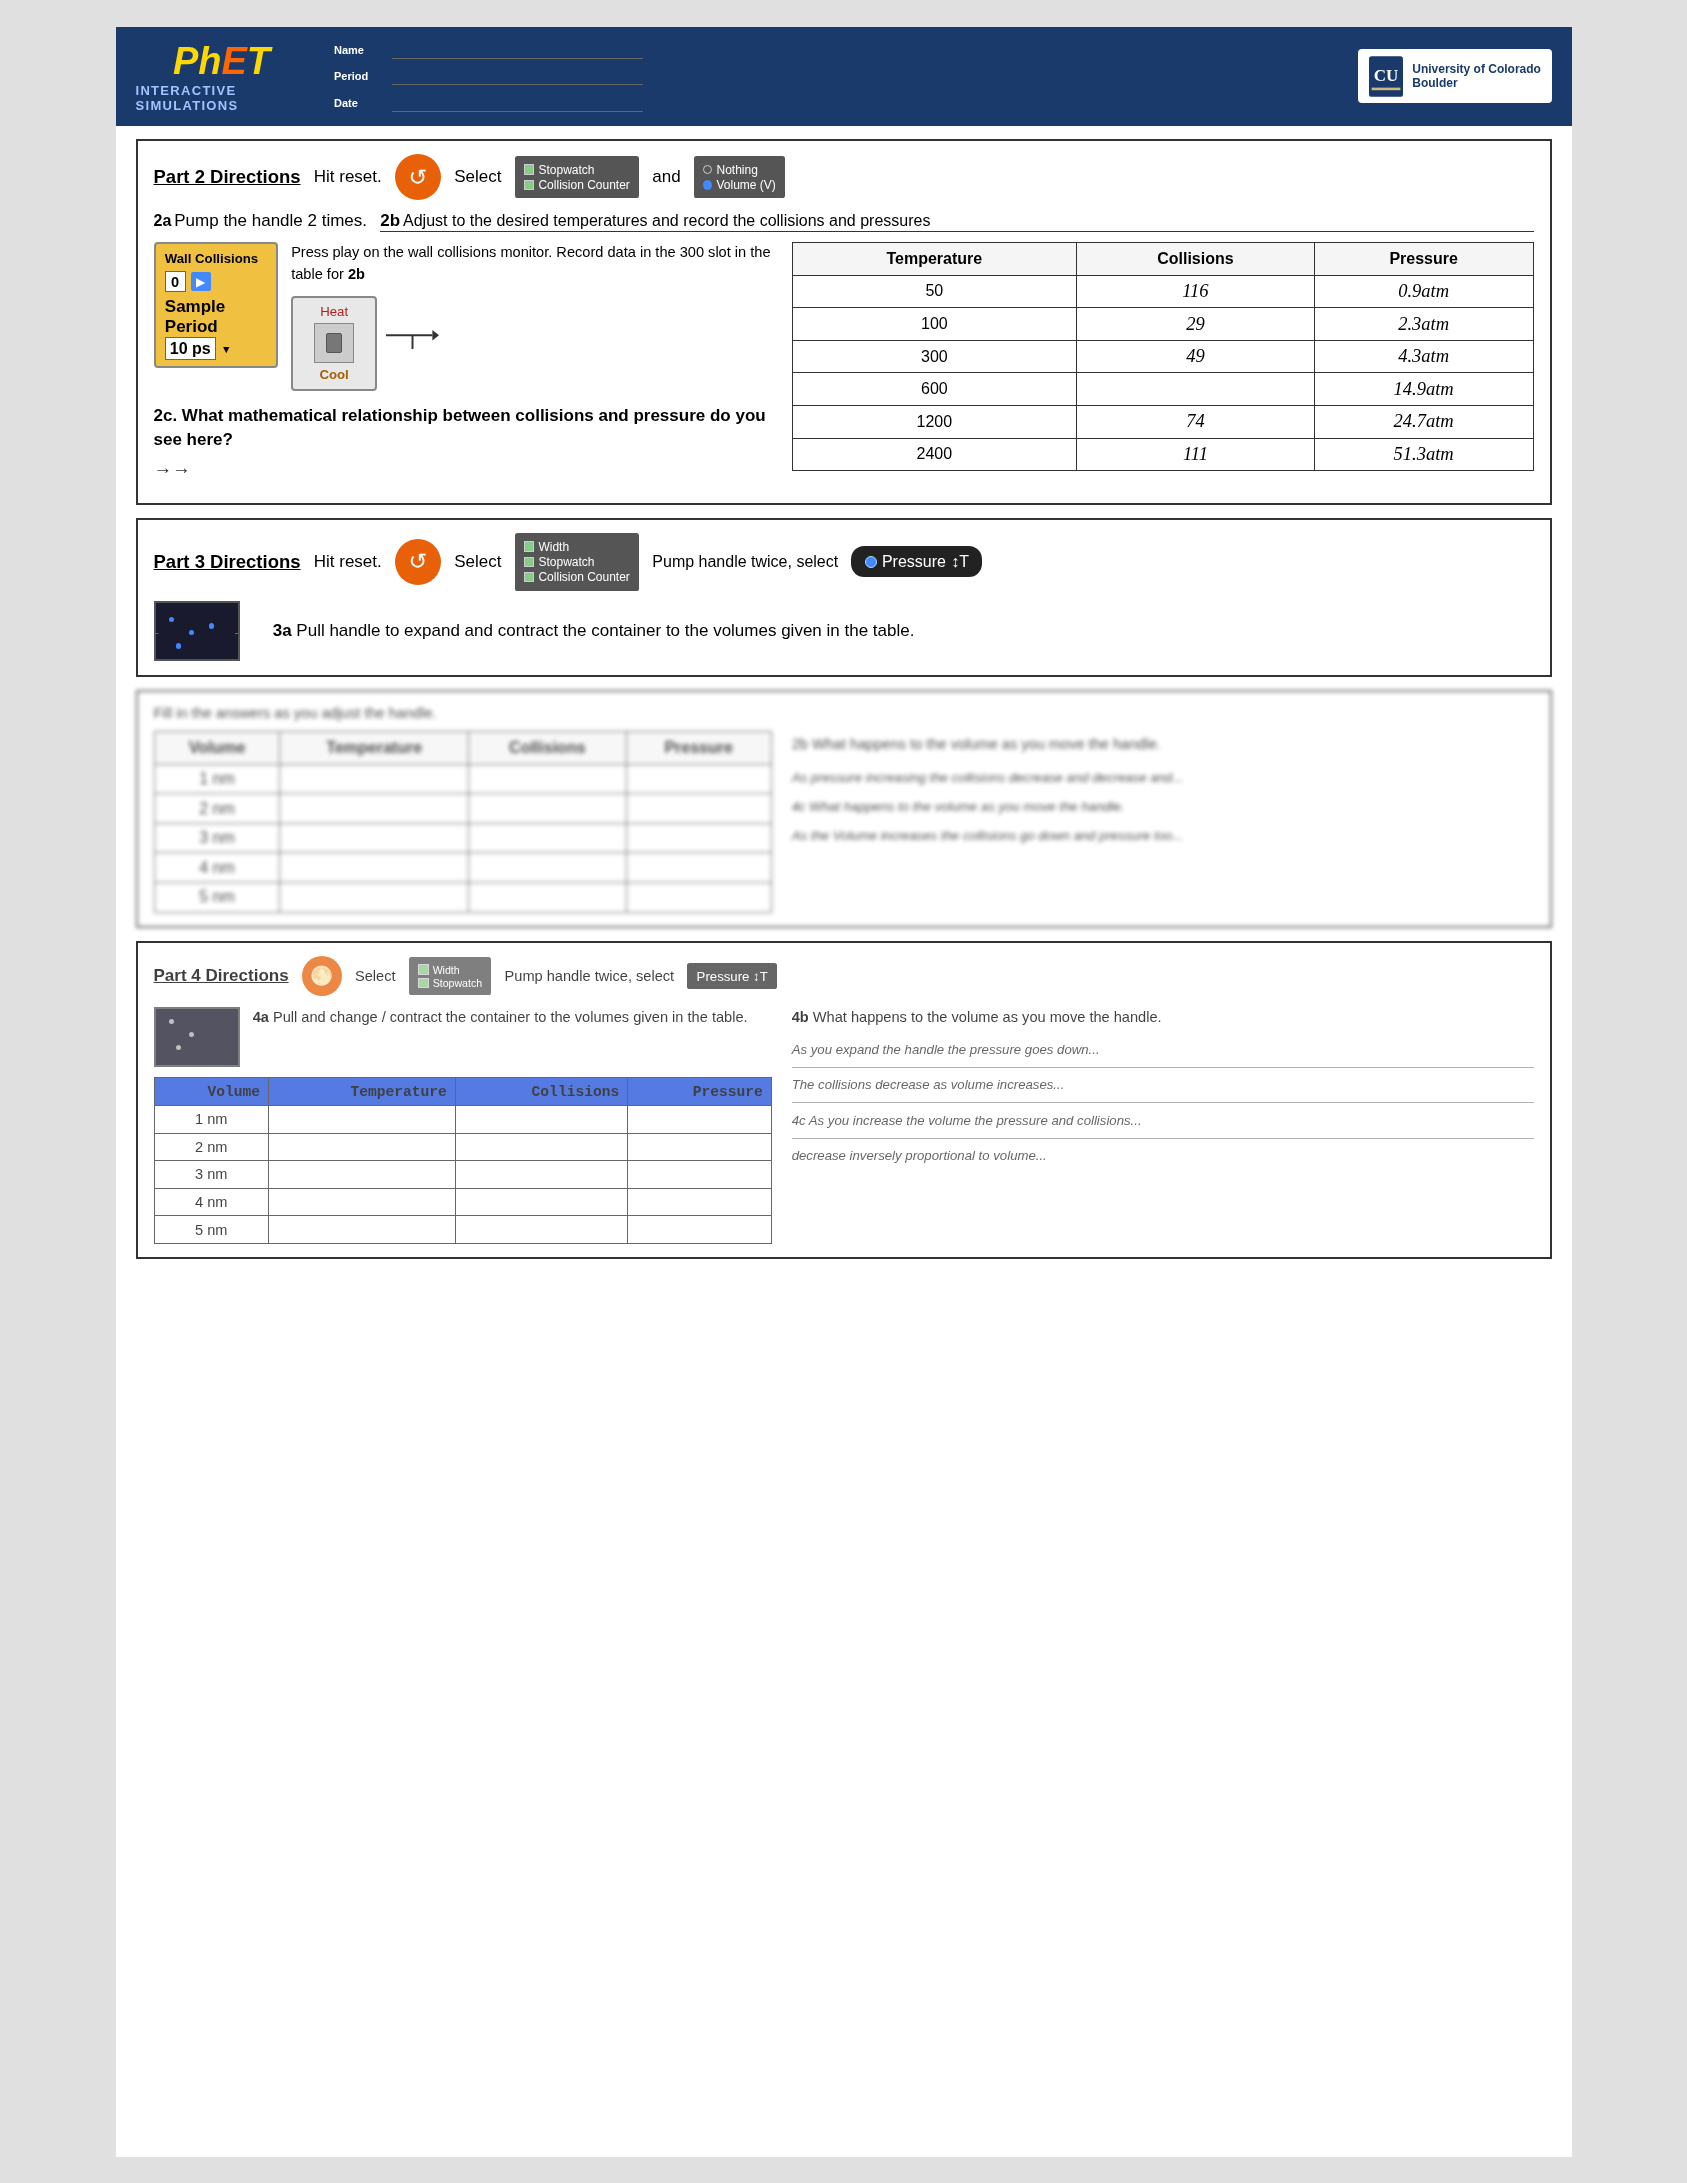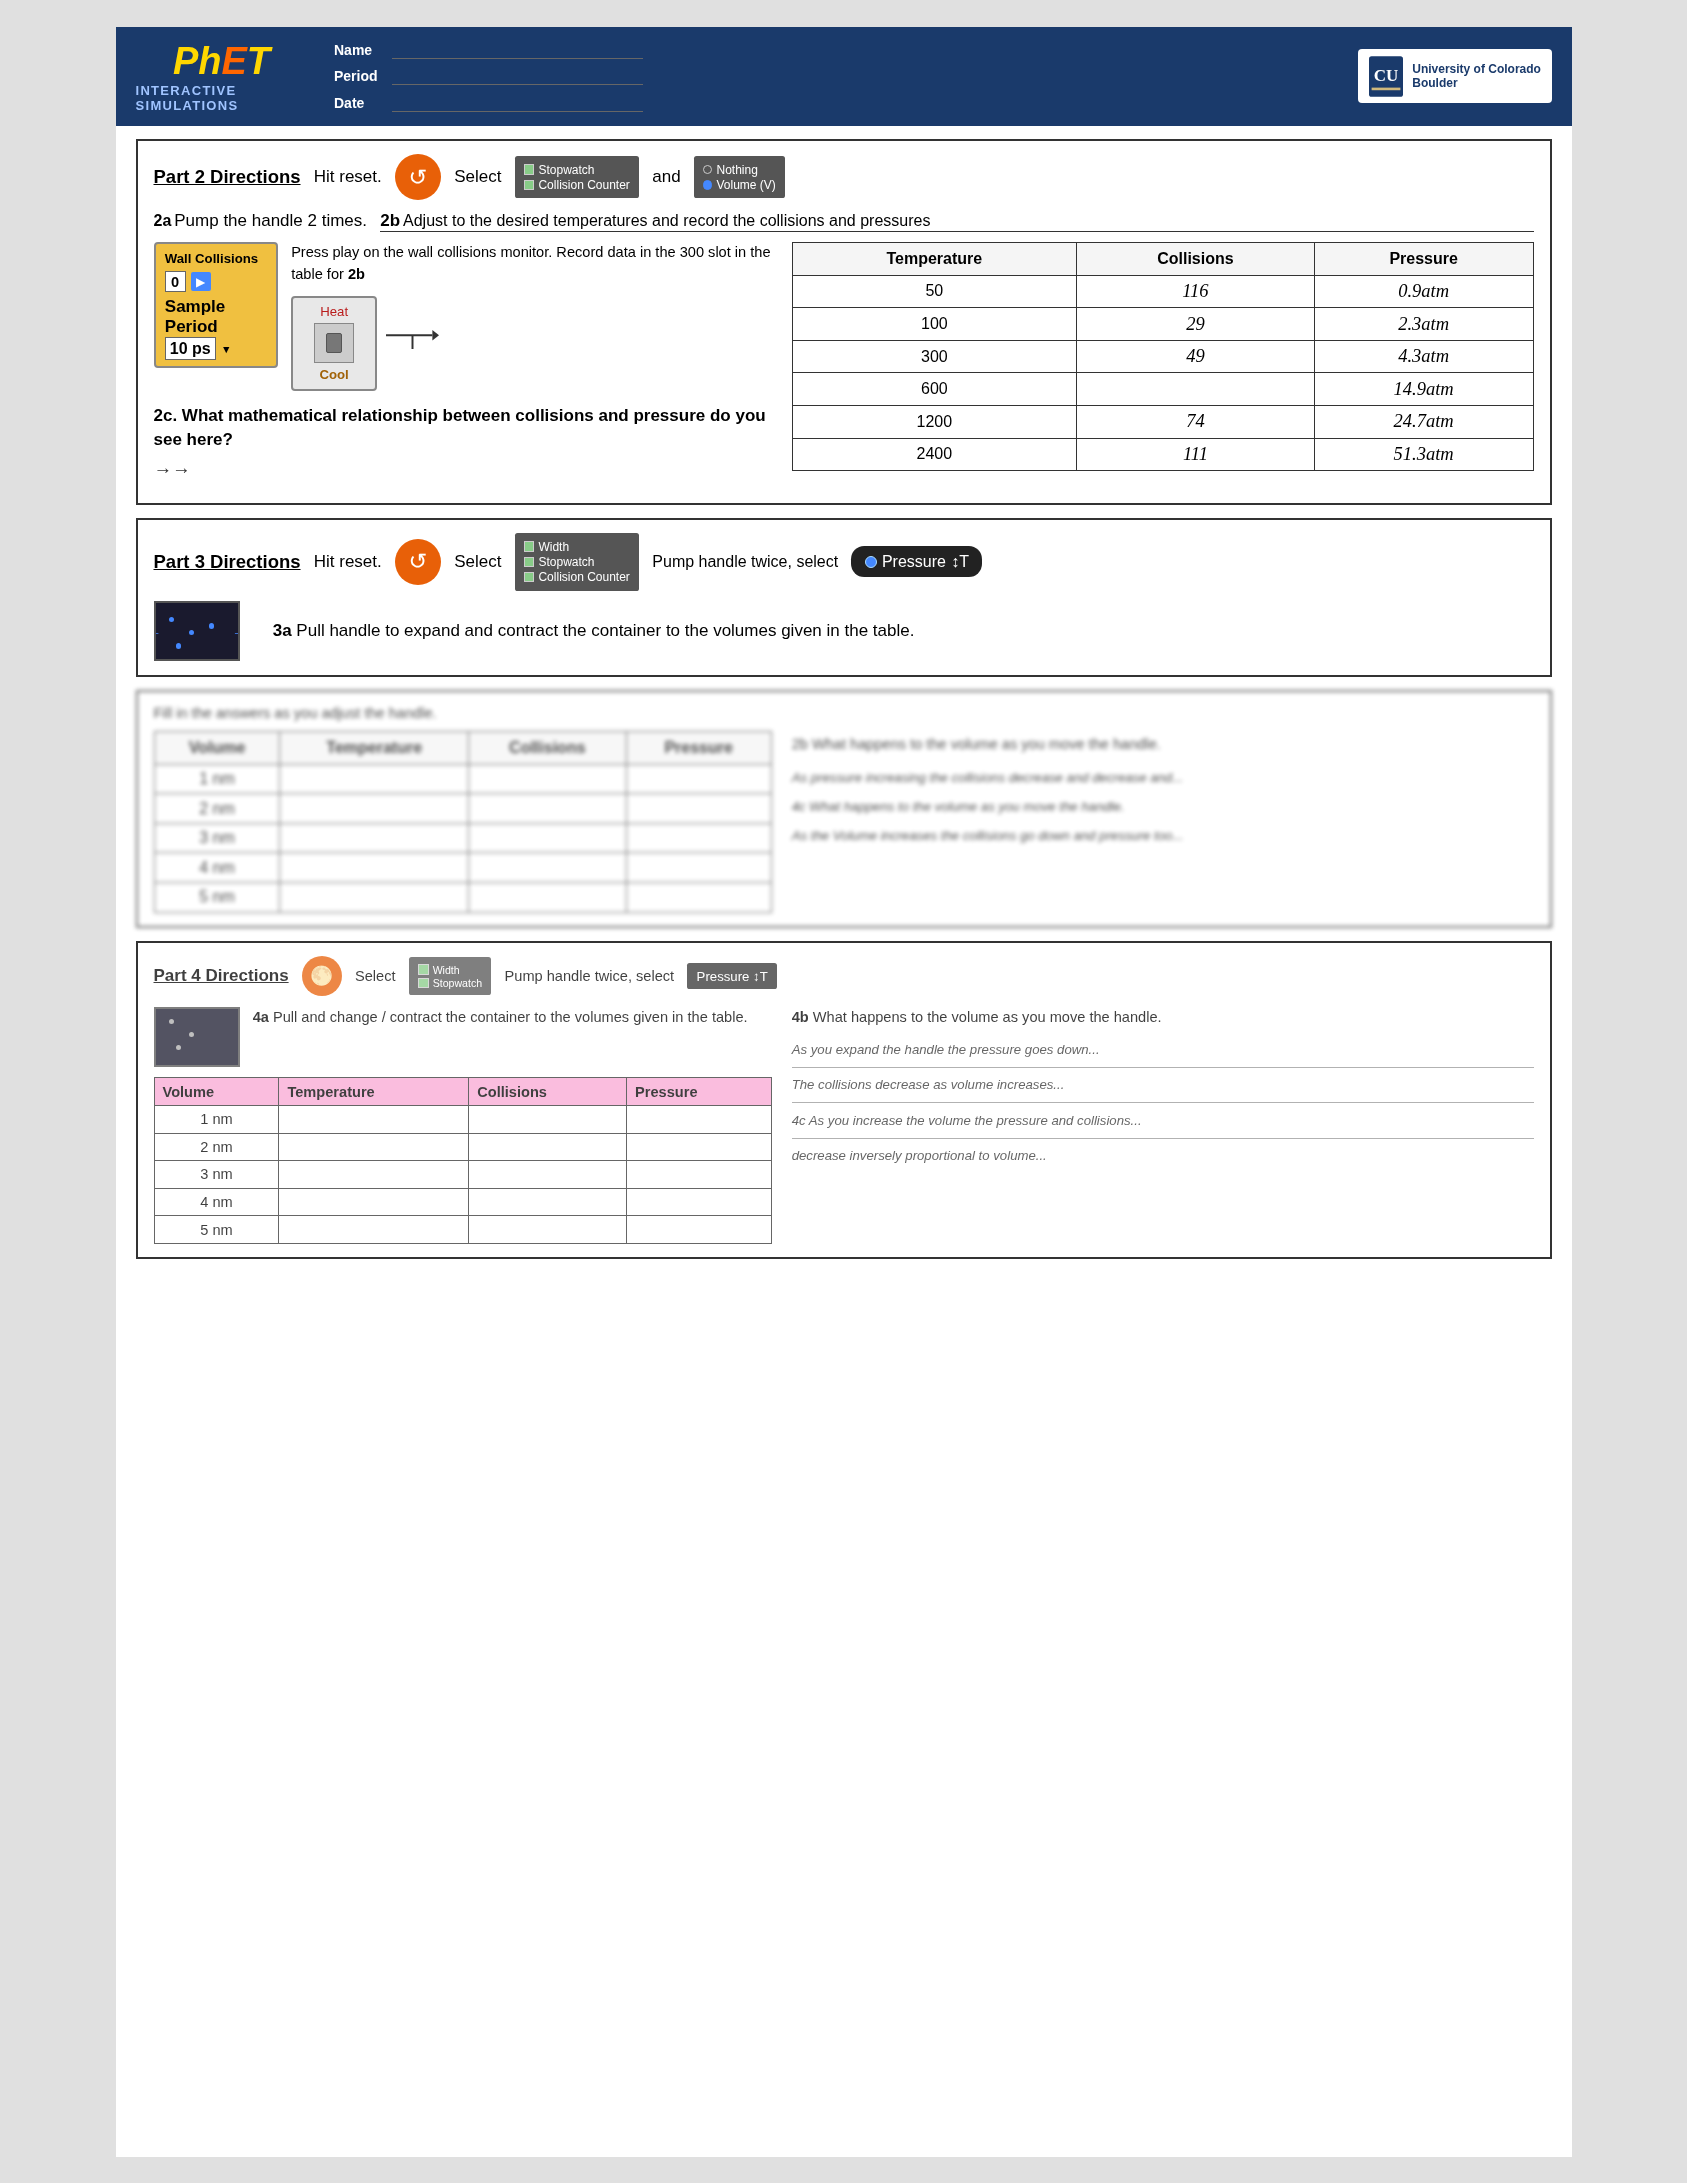--- a/index.html
+++ b/index.html
@@ -40,21 +40,21 @@
       flex-direction: column;
       gap: 8px;
     }
     .header-field {
       display: flex;
       align-items: center;
       gap: 5.3px;
     }
     .header-field label {
       color: white;
-      font-size: 14px;
+      font-size: 11px;
       font-weight: bold;
       min-width: 53px;
     }
     .header-field .field-line {
       border-bottom: 1.3px solid #666;
       width: 251px;
       height: 18.5px;
     }
 
     
@@ -384,25 +384,26 @@
     }
     .part4-right {
       flex: 1.2;
     }
     .part4-table {
       width: 100%;
       border-collapse: collapse;
       font-size: 14.6px;
     }
     .part4-table th {
-      background: #f9a8d4;
+      background: #1d4ed8;
       border: 1.3px solid #333;
       padding: 5.3px 8px;
       font-weight: bold;
-      text-align: left;
+      text-align: right;
+      font-family: Liberation Mono, monospace;
     }
     .part4-table td {
       border: 1.3px solid #333;
       padding: 5.3px 8px;
       text-align: center;
       min-height: 29px;
     }
     .part4-img {
       width: 86px;
       height: 60px;

